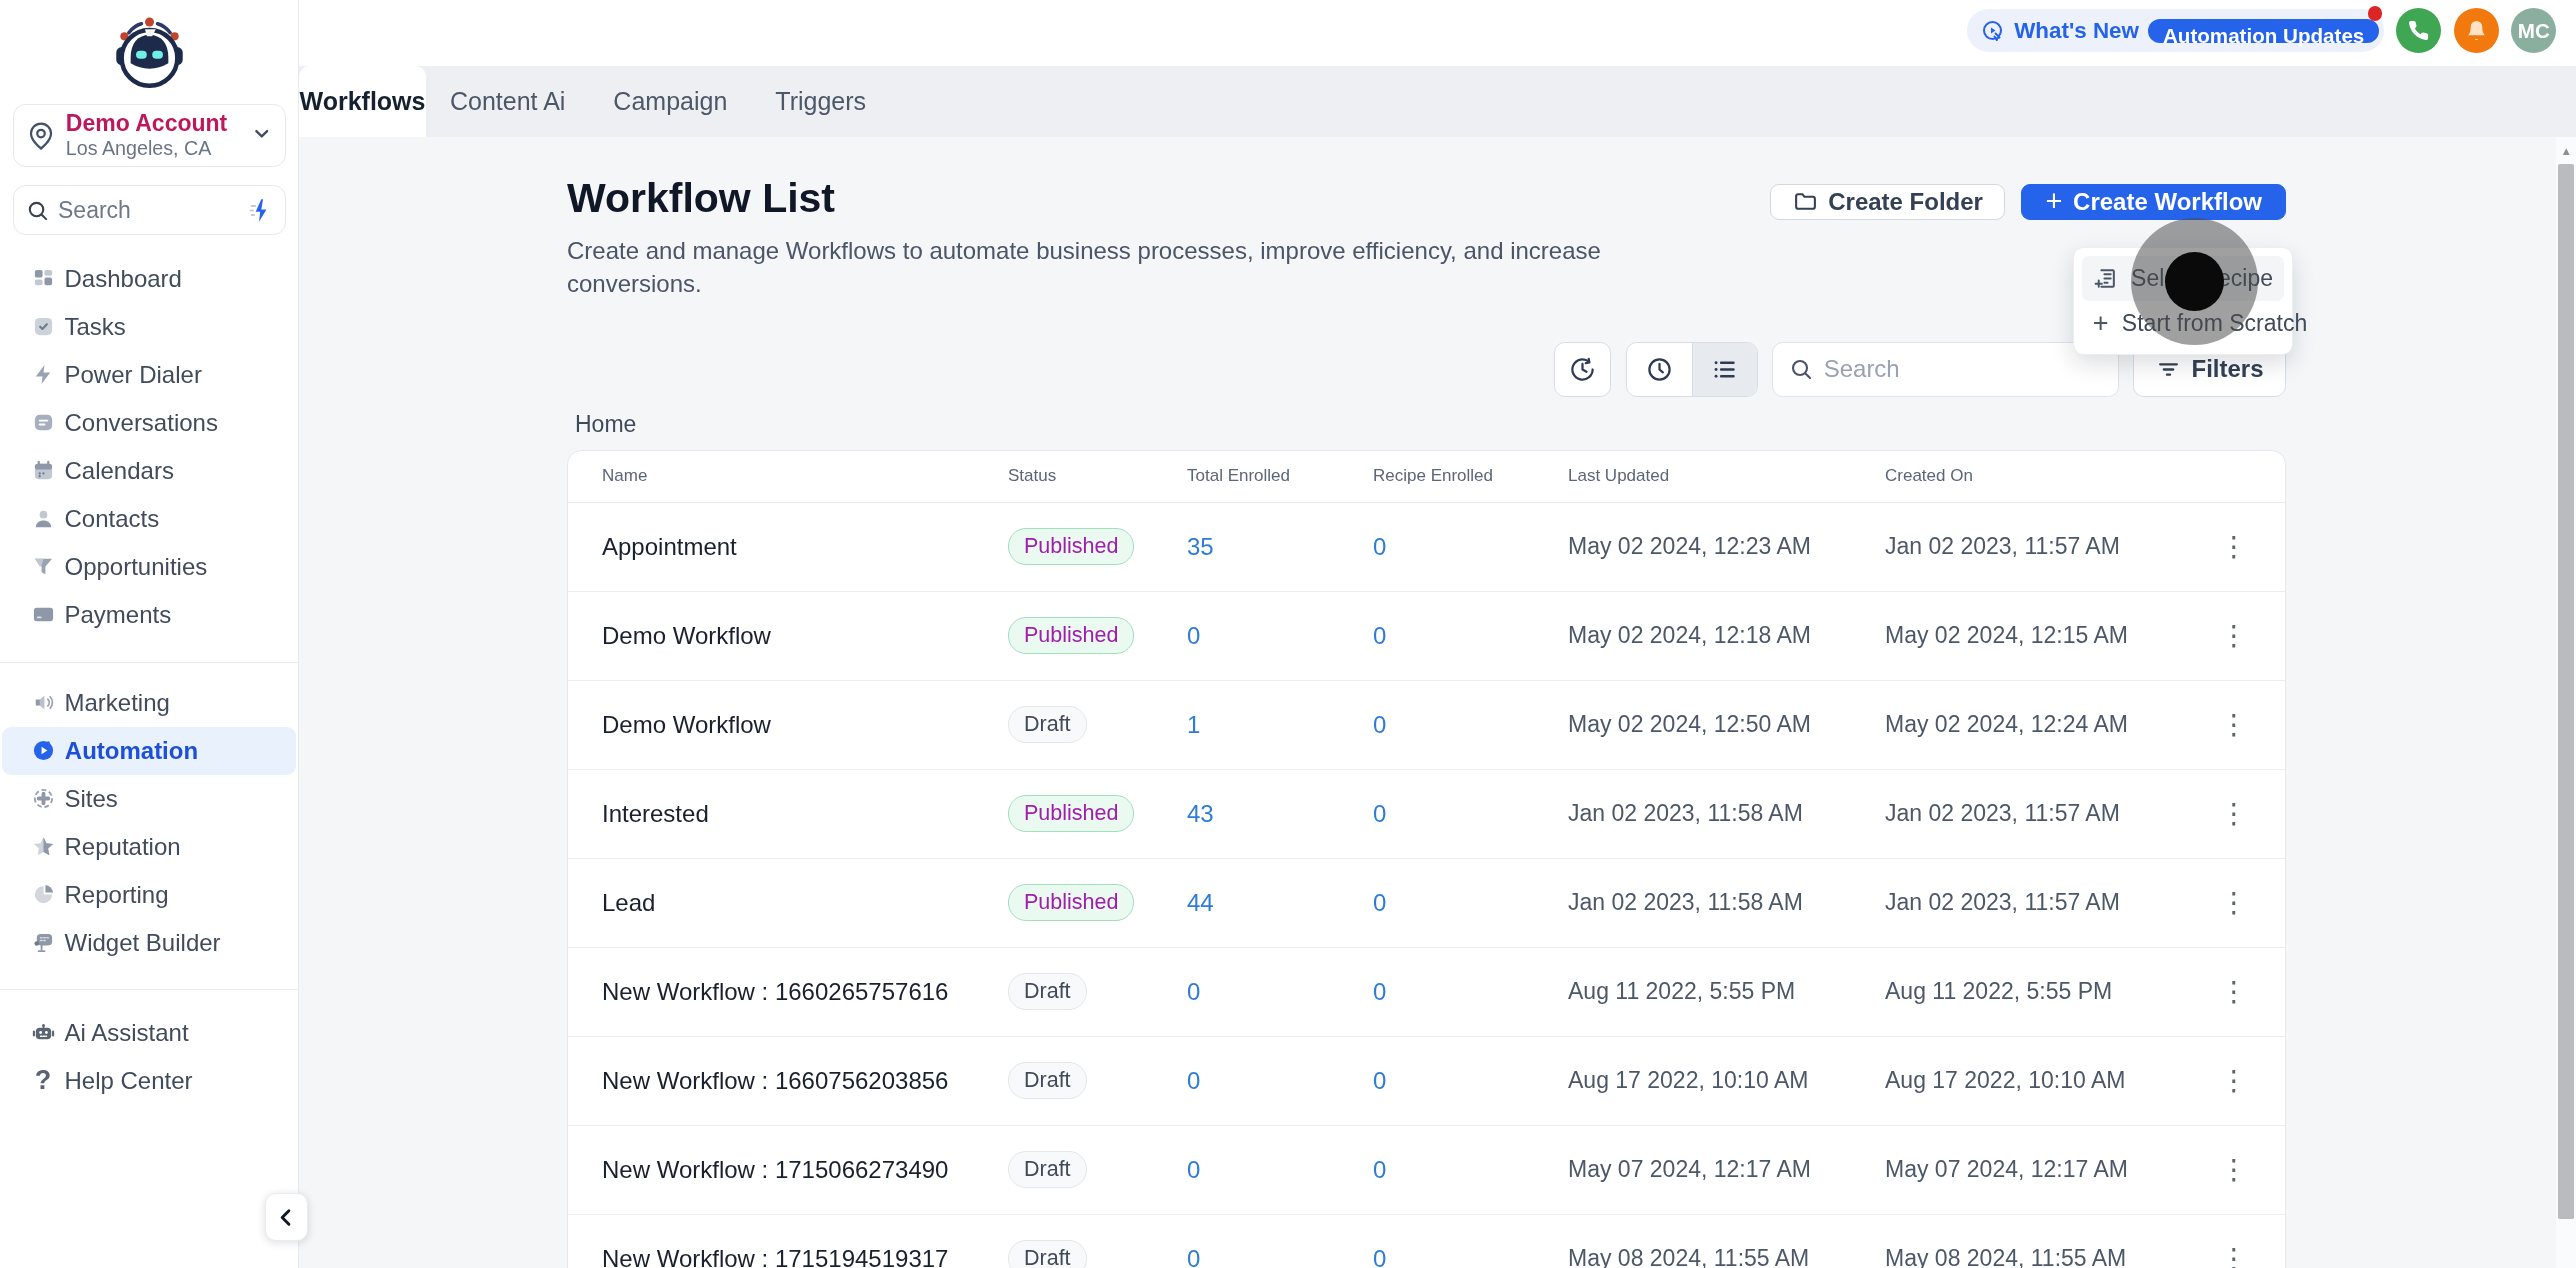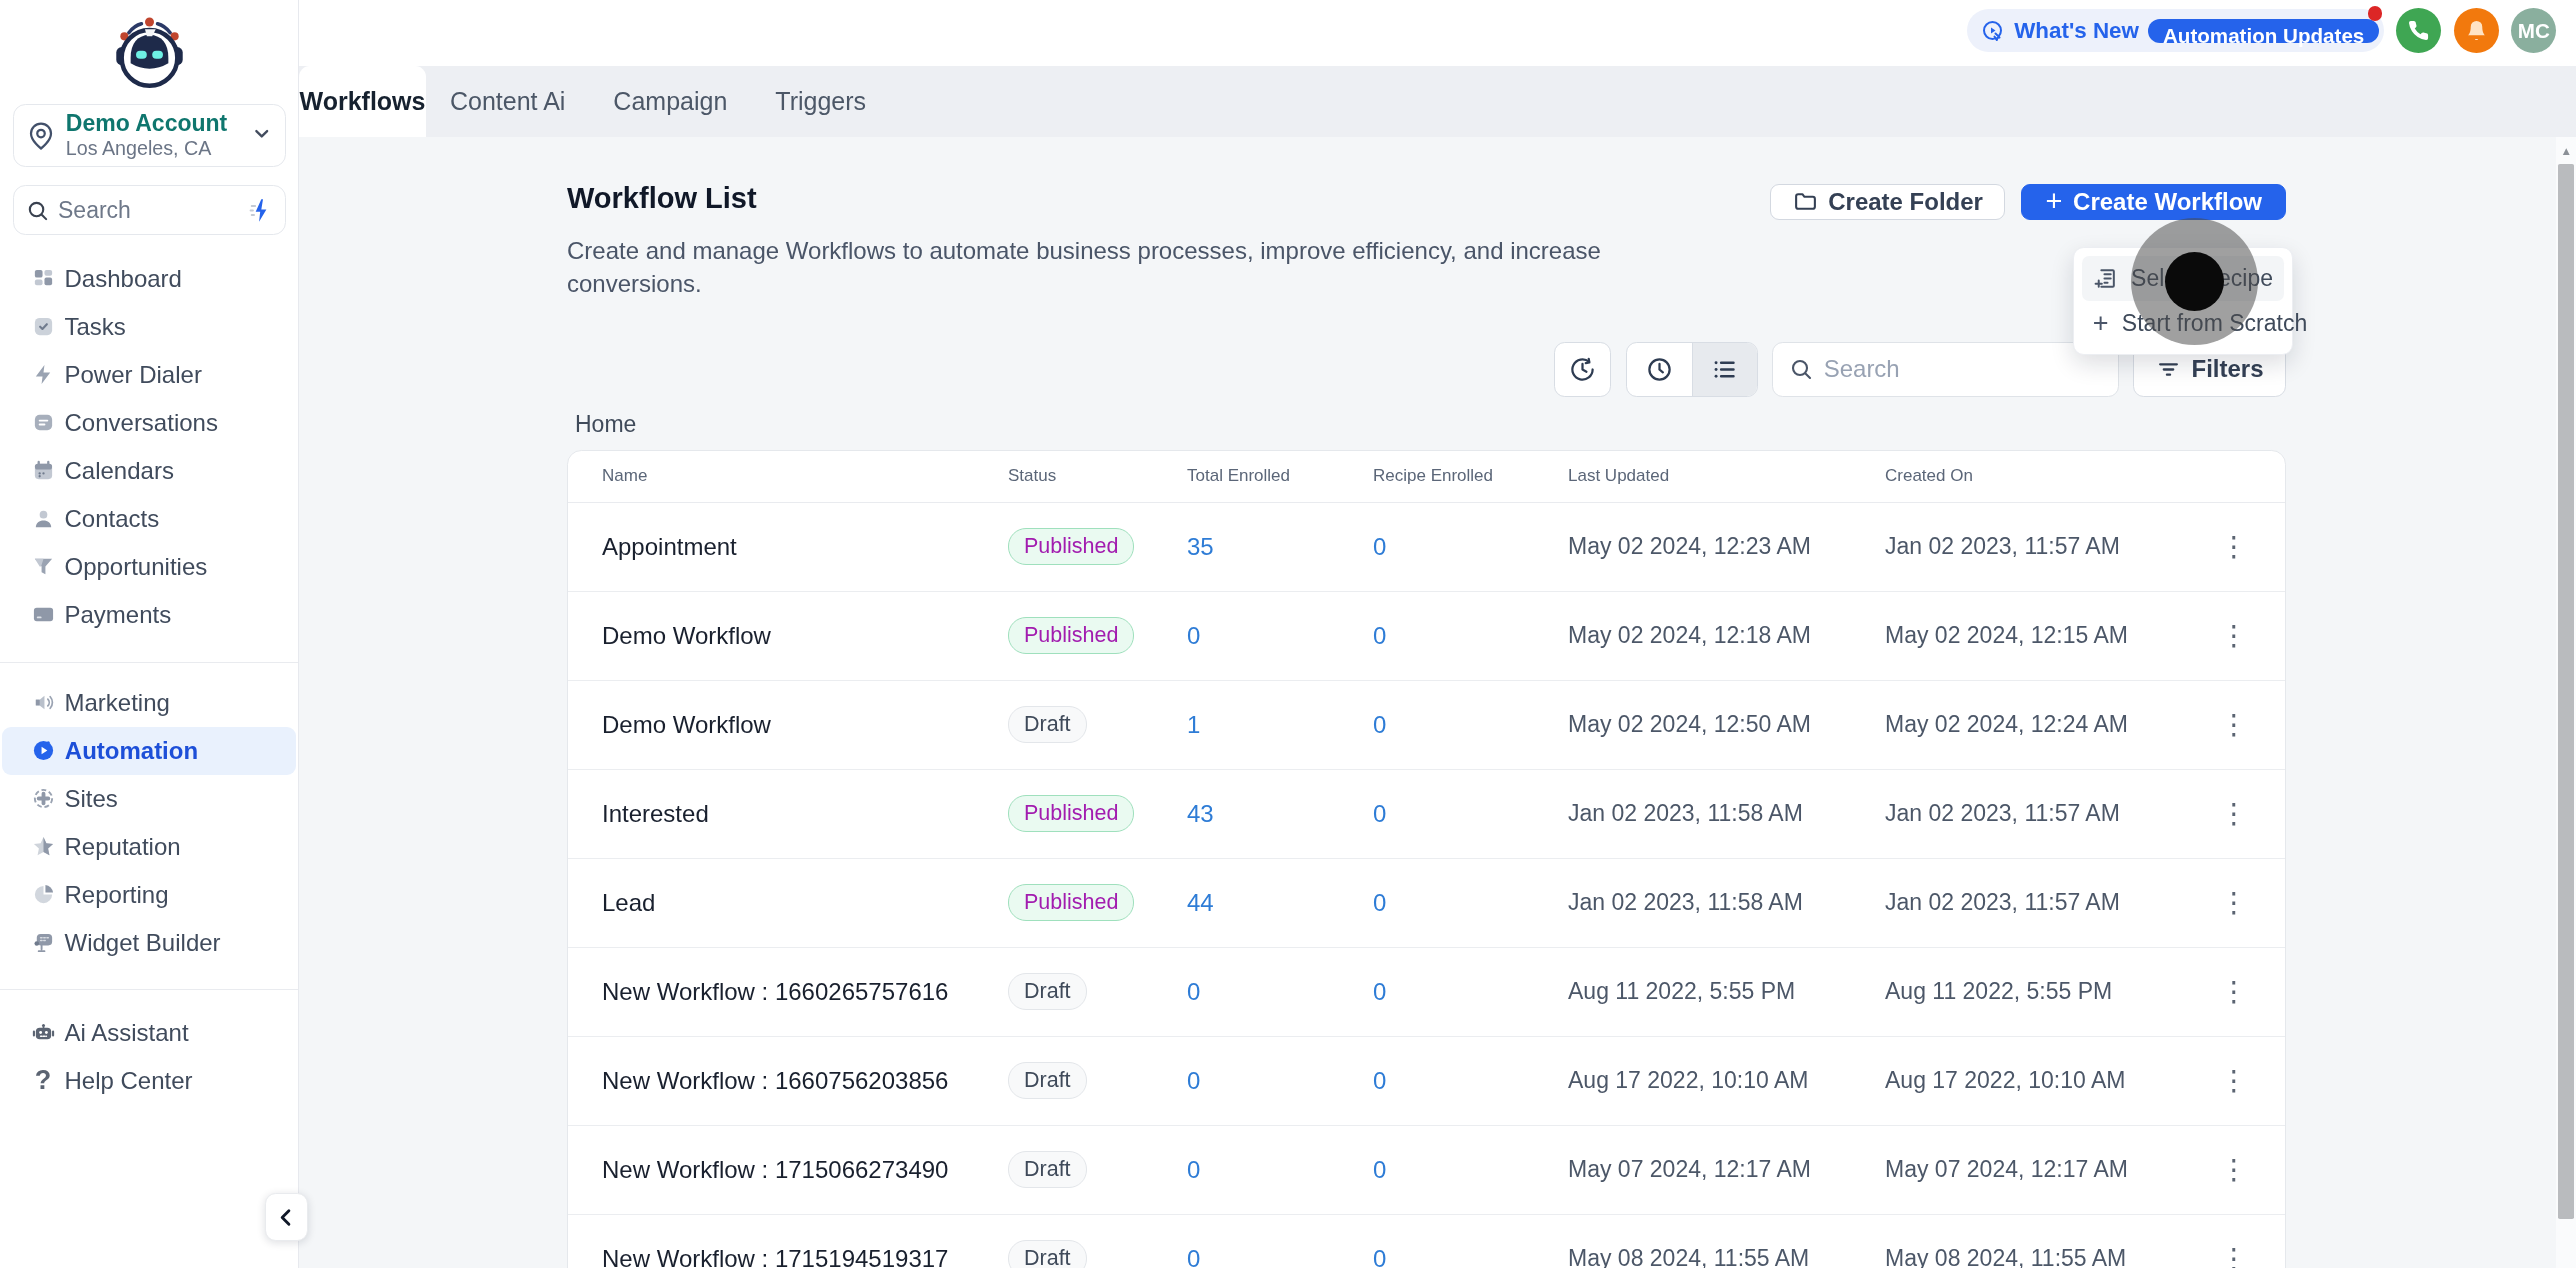--- a/index.html
+++ b/index.html
@@ -21,42 +21,42 @@
   
   .tabrow { position:absolute; left:299px; top:66px; right:0; height:71px; background:#edeff3; display:flex; align-items:stretch; }
   .tab { display:flex; align-items:center; padding:0 24px; font-size:25px; color:#4c5767; cursor:pointer; }
   .tab.active { background:#fff; border-radius:10.7px 10.7px 0 0; width:127px; justify-content:center; padding:0; font-weight:700; color:#16212f; }
 
   
   .sidebar { position:absolute; left:0; top:0; width:299px; height:1268px; background:#fff; border-right:0.9px solid #e7e9ee; z-index:5; }
   .logo { display:block; margin:12.5px auto 0; }
   .account-card { margin:12.5px 12.5px 0; height:63px; border:0.9px solid #e5e8ed; border-radius:12.5px; display:flex; align-items:center; padding:0 12.5px; gap:9.8px; cursor:pointer; background:#fff; }
   .acct-txt { display:flex; flex-direction:column; line-height:1.2; }
-  .acct-name { font-size:23px; font-weight:700; color:#0f766e; }
+  .acct-name { font-size:23px; font-weight:700; color:#be185d; }
   .acct-loc { font-size:19.7px; color:#6b7586; }
   .acct-chevron { margin-left:auto; }
   .side-search { margin:18px 12.5px 0; height:50px; border:0.9px solid #e5e8ed; border-radius:12.5px; display:flex; align-items:center; padding:0 12.5px; gap:9px; background:#fff; }
   .side-search input { border:none; outline:none; background:transparent; font-size:23px; color:#394150; width:161px; font-family:inherit; }
   .side-search input::placeholder { color:#6e7889; }
   .bolt-wrap { margin-left:auto; display:flex; align-items:center; }
   .nav { margin-top:19.7px; }
   .nav-item { height:48px; display:flex; align-items:center; padding-left:29.5px; gap:8px; cursor:pointer; }
   .nav-item .ico { width:27px; display:flex; justify-content:center; }
   .nav-item span.lbl { font-size:24px; color:#404b5c; font-weight:500; }
   .nav-item.active { margin:0 1.8px; border-radius:9px; background:#e9f1fd; padding-left:28px; }
   .nav-item.active span.lbl { color:#1d4fd8; font-weight:700; }
   .sdivider { height:0.9px; background:#e9ebef; margin:23px 0 16px; }
   .qmark { font-size:27px; font-weight:700; color:#5b6472; }
   .collapse-btn { position:absolute; left:265px; top:1193px; width:43px; height:48px; background:#fff; border:0.9px solid #e9ebee; border-radius:10.7px; box-shadow:0 1.8px 9px rgba(16,24,40,.14); display:flex; align-items:center; justify-content:center; z-index:20; cursor:pointer; }
 
   
   .main { position:absolute; left:299px; top:137px; right:0; bottom:0; background:#f4f6f8; overflow:hidden; }
   .content { margin-left:268px; width:1719px; position:relative; }
   .page-head { display:flex; justify-content:space-between; padding-top:36px; }
-  .page-title { font-size:29px; font-weight:700; color:#101828; line-height:50px; }
+  .page-title { font-size:41px; font-weight:700; color:#101828; line-height:50px; }
   .page-desc { margin-top:10.7px; font-size:24px; color:#4a5568; line-height:33px; max-width:1127px; }
   .actions { display:flex; gap:16px; margin-top:10.7px; align-items:flex-start; }
   .btn { height:36px; display:flex; align-items:center; gap:10.7px; border-radius:9px; font-size:24px; font-weight:700; cursor:pointer; white-space:nowrap; }
   .btn-folder { background:#fff; border:0.9px solid #d3d8e0; color:#344054; padding:0 21.5px; }
   .btn-primary { background:#2563eb; color:#fff; padding:0 23px; border:0.9px solid #2563eb; }
   .btn-primary .plus { font-size:29px; font-weight:400; line-height:1; }
 
   .toolbar { display:flex; justify-content:flex-end; gap:14.3px; margin-top:42px; align-items:center; }
   .icon-btn { width:57px; height:55px; background:#fff; border:0.9px solid #d8dde4; border-radius:10.7px; display:flex; align-items:center; justify-content:center; cursor:pointer; }
   .segmented { height:55px; background:#fff; border:0.9px solid #d8dde4; border-radius:10.7px; display:flex; overflow:hidden; }

